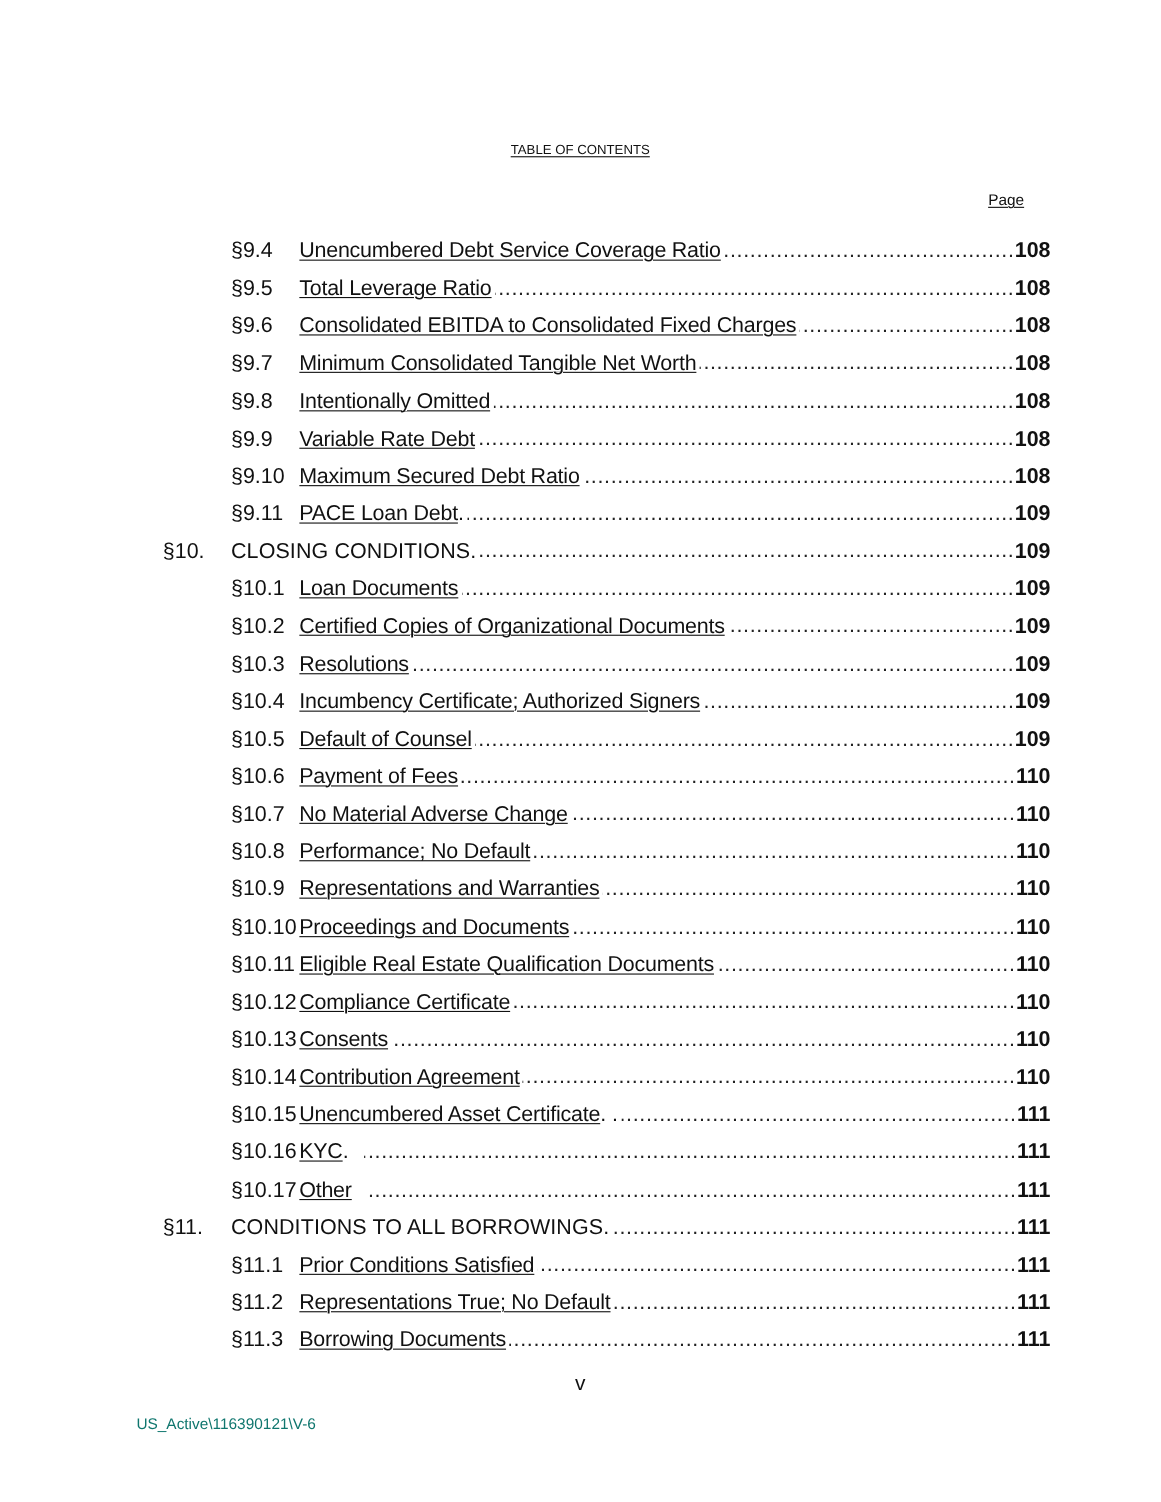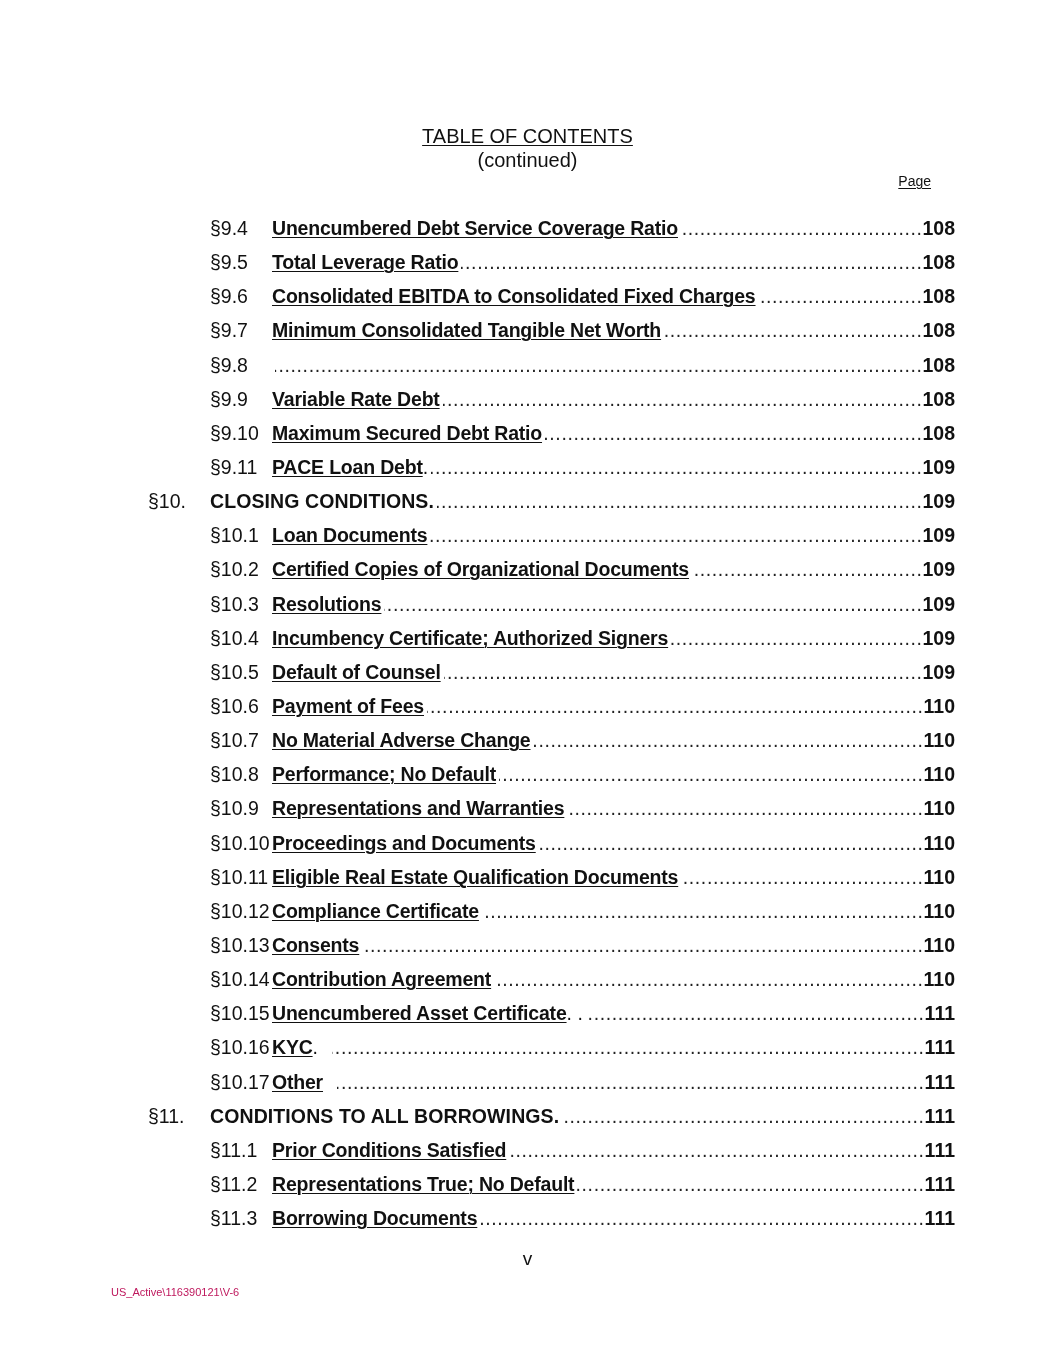--- a/index.html
+++ b/index.html
@@ -20,21 +20,21 @@
       left: 0; top: 0;
       width: 1055px;
       height: 1365px;
     }
     .title-block {
       position: absolute;
       top: 124px;
       left: 0;
       width: 1055px;
       text-align: center;
-      font-size: 20px;
+      font-size: 12px;
       line-height: 24px;
     }
     .title {
       text-decoration: underline;
       text-underline-offset: 2px;
       text-decoration-thickness: 1px;
     }
     .subtitle { display: block; }
     .page-col-header {
       position: absolute;
@@ -74,21 +74,20 @@
       overflow: hidden;
     }
     .toc-row.sub .entry { left: 248px; }
     .toc-row.main .entry { left: 186px; text-align: right; }
     .toc-row .label {
       flex: 0 0 auto;
       text-decoration: underline;
       text-underline-offset: 2px;
       text-decoration-thickness: 1px;
       letter-spacing: -0.2px;
-      font-weight: bold;
     }
     .toc-row.main .label {
       text-decoration: none;
       letter-spacing: 0.1px;
     }
     .toc-row .suffix {
       flex: 0 0 auto;
       white-space: pre;
     }
     .toc-row .leader {
@@ -112,33 +111,32 @@
       position: absolute;
       top: 1248px;
       left: 0;
       width: 1055px;
       text-align: center;
       font-size: 19px;
     }
     .footer-id {
       position: absolute;
       top: 1286px;
-      left: 111px;
-      font-size: 11px;
-      color: #be185d;
+      left: 124px;
+      font-size: 14px;
+      color: #0f766e;
     }
   </style>
 </head>
 <body>
 
 <div class="page">
 
   <div class="title-block">
     <span class="title">TABLE OF CONTENTS</span>
-    <span class="subtitle">(continued)</span>
   </div>
 
   <div class="page-col-header">Page</div>
 
   <div class="toc" id="toc">
       <div class="toc-row sub">
     <span class="num">§9.4</span>
     <span class="entry">
       <span class="label">Unencumbered Debt Service Coverage Ratio</span>
       <span class="suffix"></span>
@@ -169,20 +167,21 @@
     <span class="entry">
       <span class="label">Minimum Consolidated Tangible Net Worth</span>
       <span class="suffix"></span>
       <span class="leader"></span>
       <span class="pg">108</span>
     </span>
   </div>
       <div class="toc-row sub">
     <span class="num">§9.8</span>
     <span class="entry">
+      <span class="label">Intentionally Omitted</span>
       <span class="suffix"></span>
       <span class="leader"></span>
       <span class="pg">108</span>
     </span>
   </div>
       <div class="toc-row sub">
     <span class="num">§9.9</span>
     <span class="entry">
       <span class="label">Variable Rate Debt</span>
       <span class="suffix"></span>

